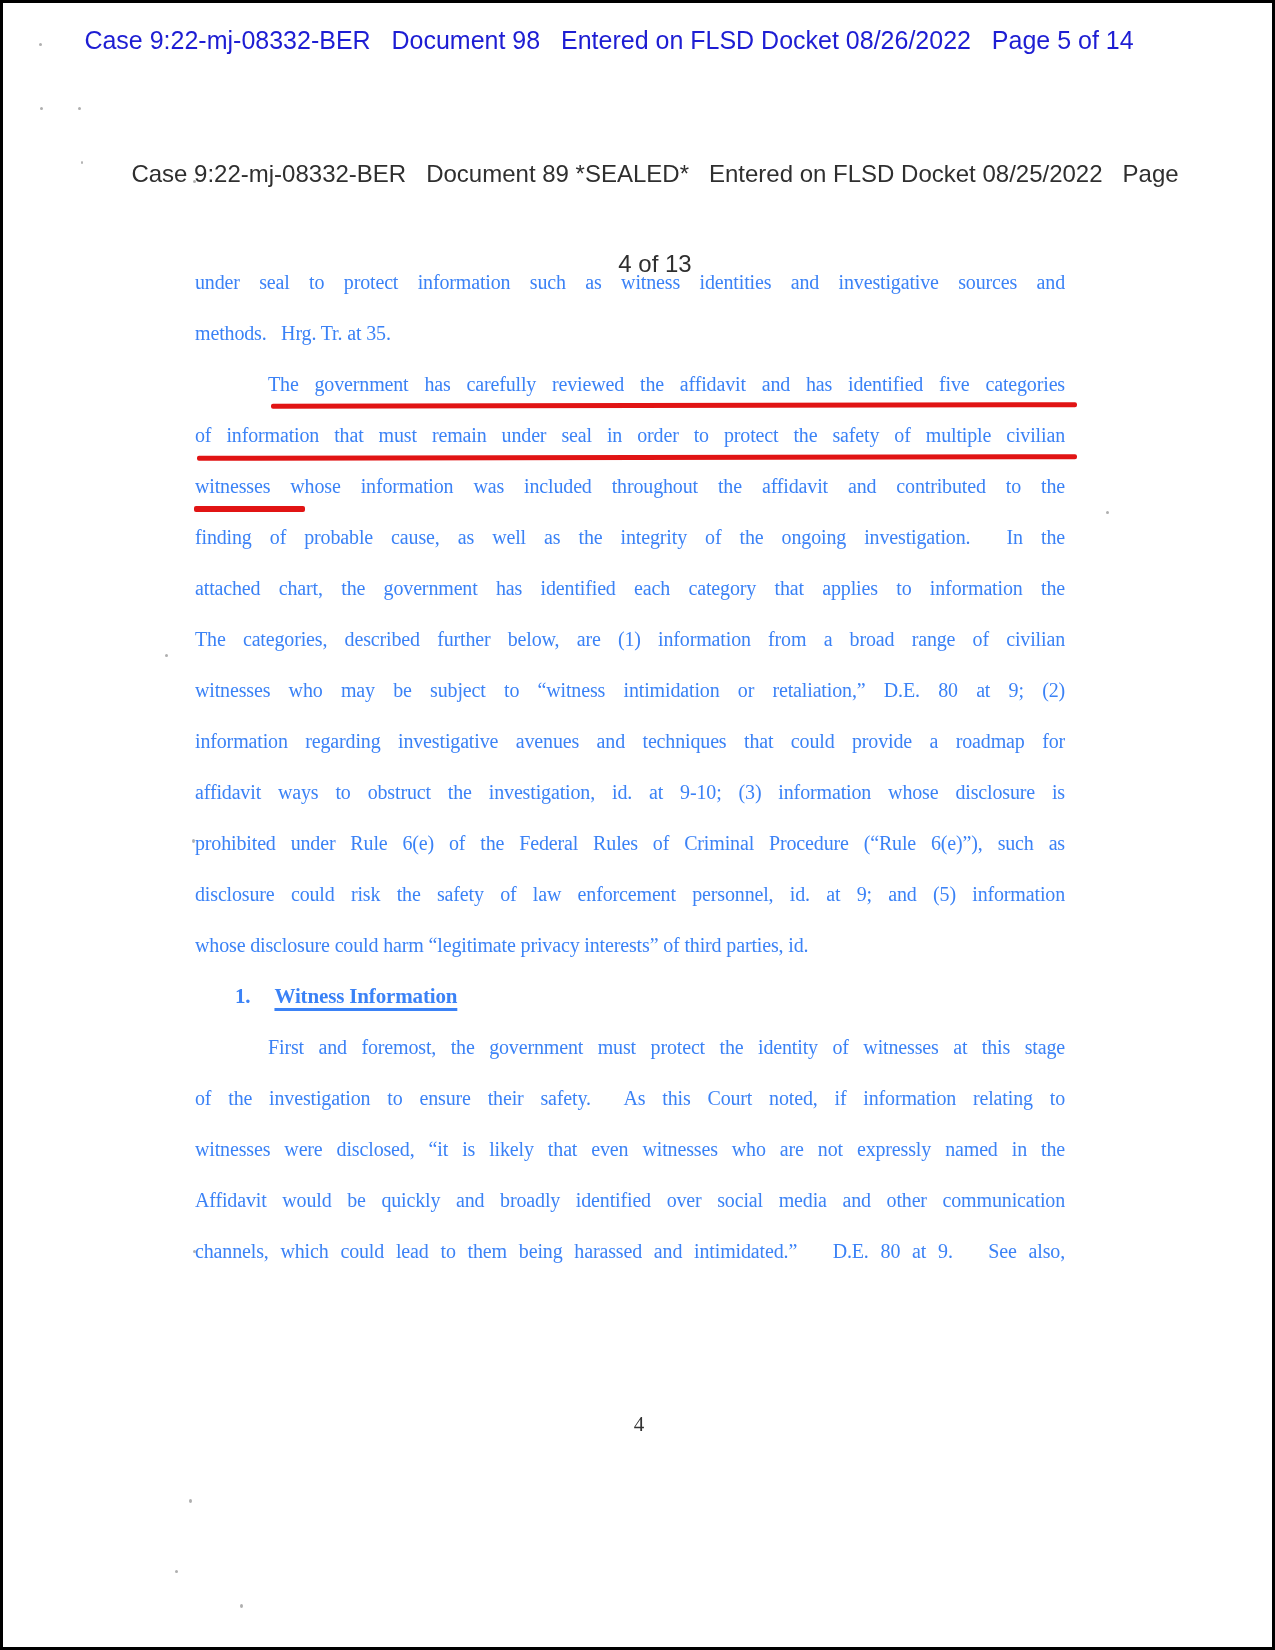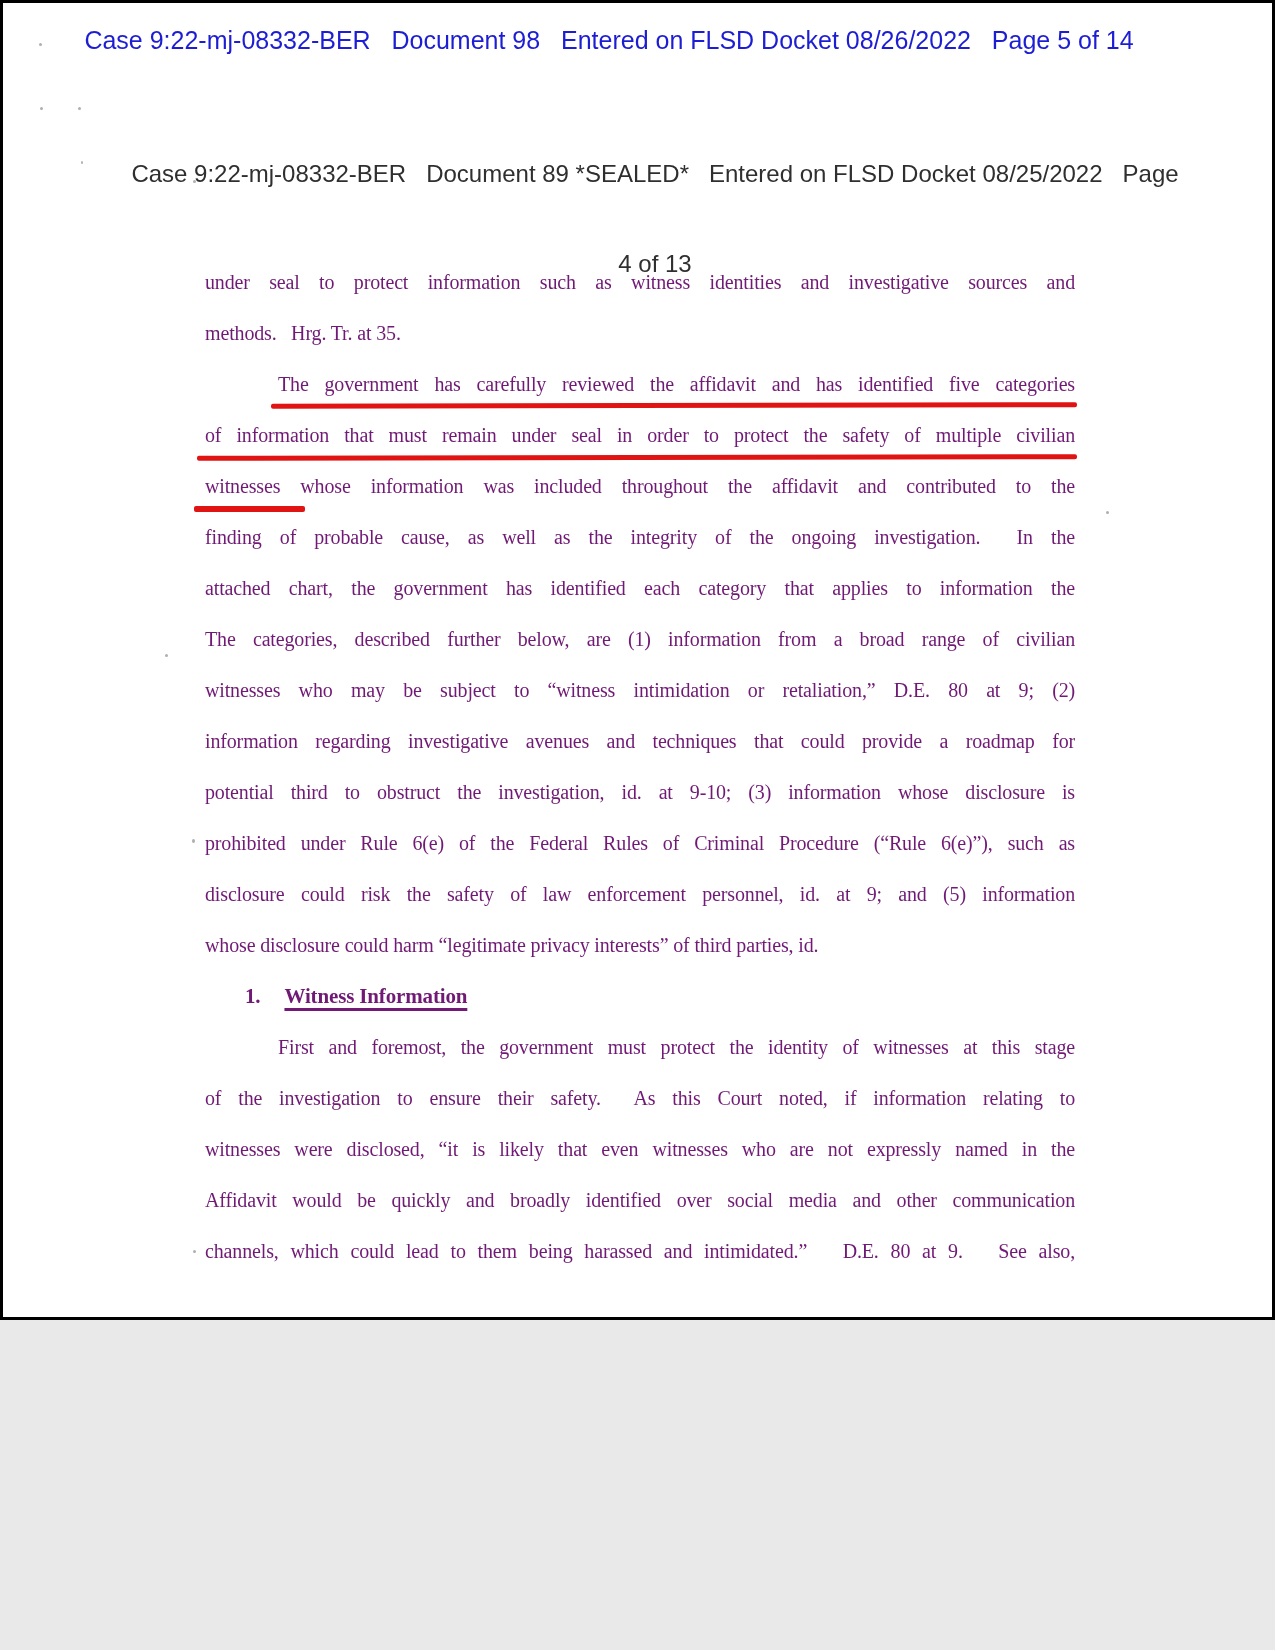--- a/index.html
+++ b/index.html
@@ -1,40 +1,40 @@
 <!DOCTYPE html>
 <html><head>
 <meta charset="utf-8">
 <style>
   html,body{margin:0;padding:0;background:#e9e9e9;}
   .page{
     position:relative;
-    width:1275px;height:1320px;
+    width:1275px;height:1650px;
     background:#ffffff;
     border:3px solid #000;
     box-sizing:border-box;
     overflow:hidden;
     font-family:"Liberation Serif", serif;
   }
   .stamp-blue{
     position:absolute;top:22px;left:0;width:1212px;
     text-align:center;white-space:pre;
     font-family:"Liberation Sans", sans-serif;
     font-size:25px;line-height:30px;
   }
   .stamp-inner{
     position:absolute;top:96px;left:16px;width:1272px;
     text-align:center;white-space:pre;
     font-family:"Liberation Sans", sans-serif;
     font-size:24px;line-height:30px;
     color:#2f2f2f;
   }
   .body-text{
-    position:absolute;left:202px;top:254px;width:870px;
-    font-size:20px;color:#701a75;
+    position:absolute;left:192px;top:254px;width:870px;
+    font-size:20px;color:#3b82f6;
     letter-spacing:-0.15px;
   }
   .line{
     height:51px;line-height:51px;overflow:hidden;
     text-align:justify;text-align-last:justify;
   }
   .line.no-just{text-align:center;text-align-last:left;}
   .line.indent{text-indent:73px;}
   .line .it{}
   .line.heading{text-align:center;text-align-last:left;font-weight:bold;font-size:21px;}
@@ -71,21 +71,21 @@
       <div class="line"><span>under seal to protect information such as witness identities and investigative sources and</span></div>
       <div class="line no-just"><span>methods.&nbsp;&nbsp; Hrg. Tr. at 35.</span></div>
       <div class="line indent"><span>The government has carefully reviewed the affidavit and has identified five categories</span></div>
       <div class="line"><span>of information that must remain under seal in order to protect the safety of multiple civilian</span></div>
       <div class="line"><span>witnesses whose information was included throughout the affidavit and contributed to the</span></div>
       <div class="line"><span>finding of probable cause, as well as the integrity of the ongoing investigation.&nbsp; In the</span></div>
       <div class="line"><span>attached chart, the government has identified each category that applies to information the</span></div>
       <div class="line"><span>The categories, described further below, are (1) information from a broad range of civilian</span></div>
       <div class="line"><span>witnesses who may be subject to “witness intimidation or retaliation,” D.E. 80 at 9; (2)</span></div>
       <div class="line"><span>information regarding investigative avenues and techniques that could provide a roadmap for</span></div>
-      <div class="line"><span>potential third to obstruct the investigation, </span><span class="it">id.</span><span> at 9-10; (3) information whose disclosure is</span></div>
+      <div class="line"><span>affidavit ways to obstruct the investigation, </span><span class="it">id.</span><span> at 9-10; (3) information whose disclosure is</span></div>
       <div class="line"><span>prohibited under Rule 6(e) of the Federal Rules of Criminal Procedure (“Rule 6(e)”), such as</span></div>
       <div class="line"><span>disclosure could risk the safety of law enforcement personnel, </span><span class="it">id.</span><span> at 9; and (5) information</span></div>
       <div class="line no-just"><span>whose disclosure could harm “legitimate privacy interests” of third parties, </span><span class="it">id.</span></div>
       <div class="line heading"><span class="h-num">1.</span><span class="h-title">Witness Information</span></div>
       <div class="line indent"><span>First and foremost, the government must protect the identity of witnesses at this stage</span></div>
       <div class="line"><span>of the investigation to ensure their safety.&nbsp; As this Court noted, if information relating to</span></div>
       <div class="line"><span>witnesses were disclosed, “it is likely that even witnesses who are not expressly named in the</span></div>
       <div class="line"><span>Affidavit would be quickly and broadly identified over social media and other communication</span></div>
       <div class="line"><span>channels, which could lead to them being harassed and intimidated.”&nbsp;&nbsp; D.E. 80 at 9.&nbsp;&nbsp; </span><span class="it">See also,</span></div>
     </div>

